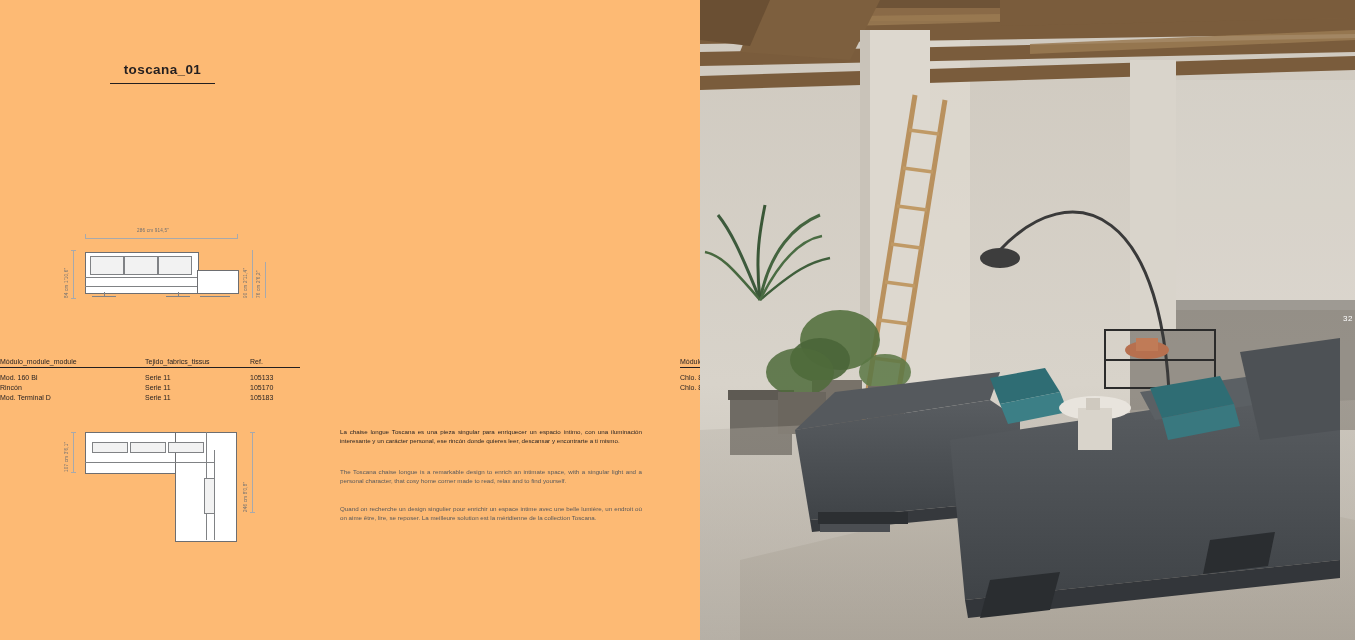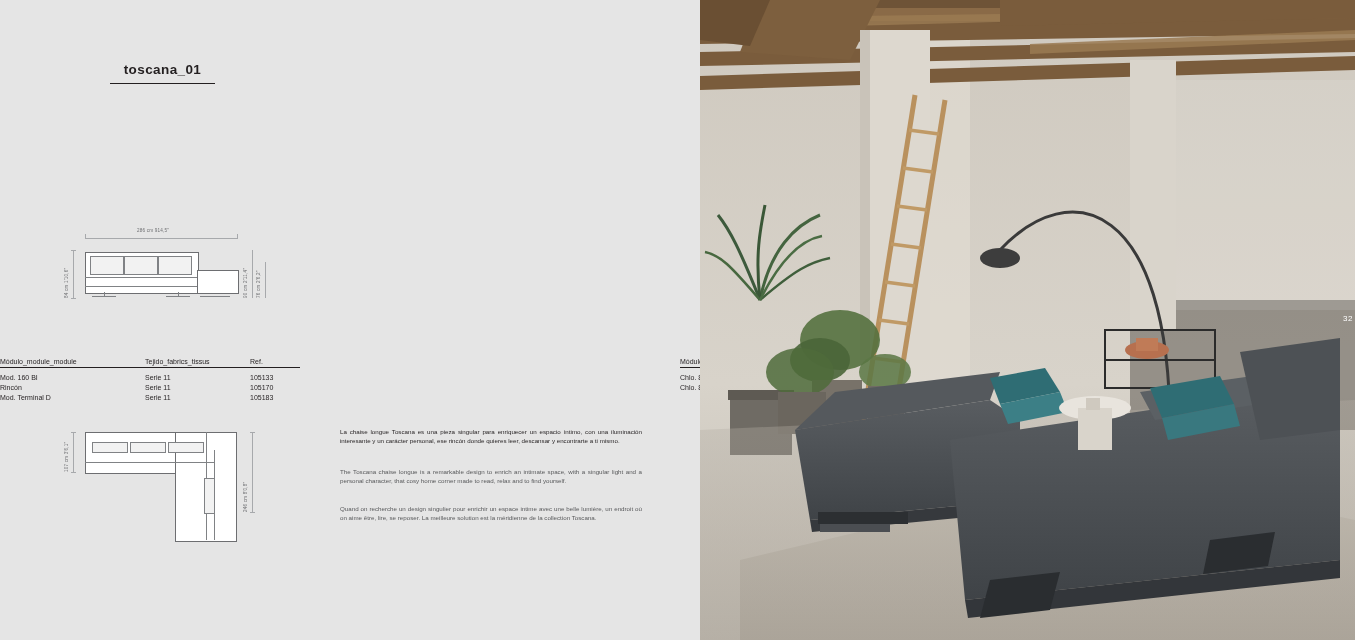--- a/index.html
+++ b/index.html
@@ -14,21 +14,21 @@
     overflow: hidden;
     font-family: "Liberation Sans", sans-serif;
     color: #231f20;
   }
 
   
   .page-left {
     position: absolute;
     left: 0; top: 0;
     width: 700px; height: 640px;
-    background: #e5e5e5;
+    background: #fdba74;
   }
 
   .col { position: absolute; top: 0; }
   .col-a { left: 0; width: 330px; }
   .col-b { left: 340px; width: 330px; }
 
   .product-title {
     position: absolute;
     top: 62px;
     font-size: 13.5px;

